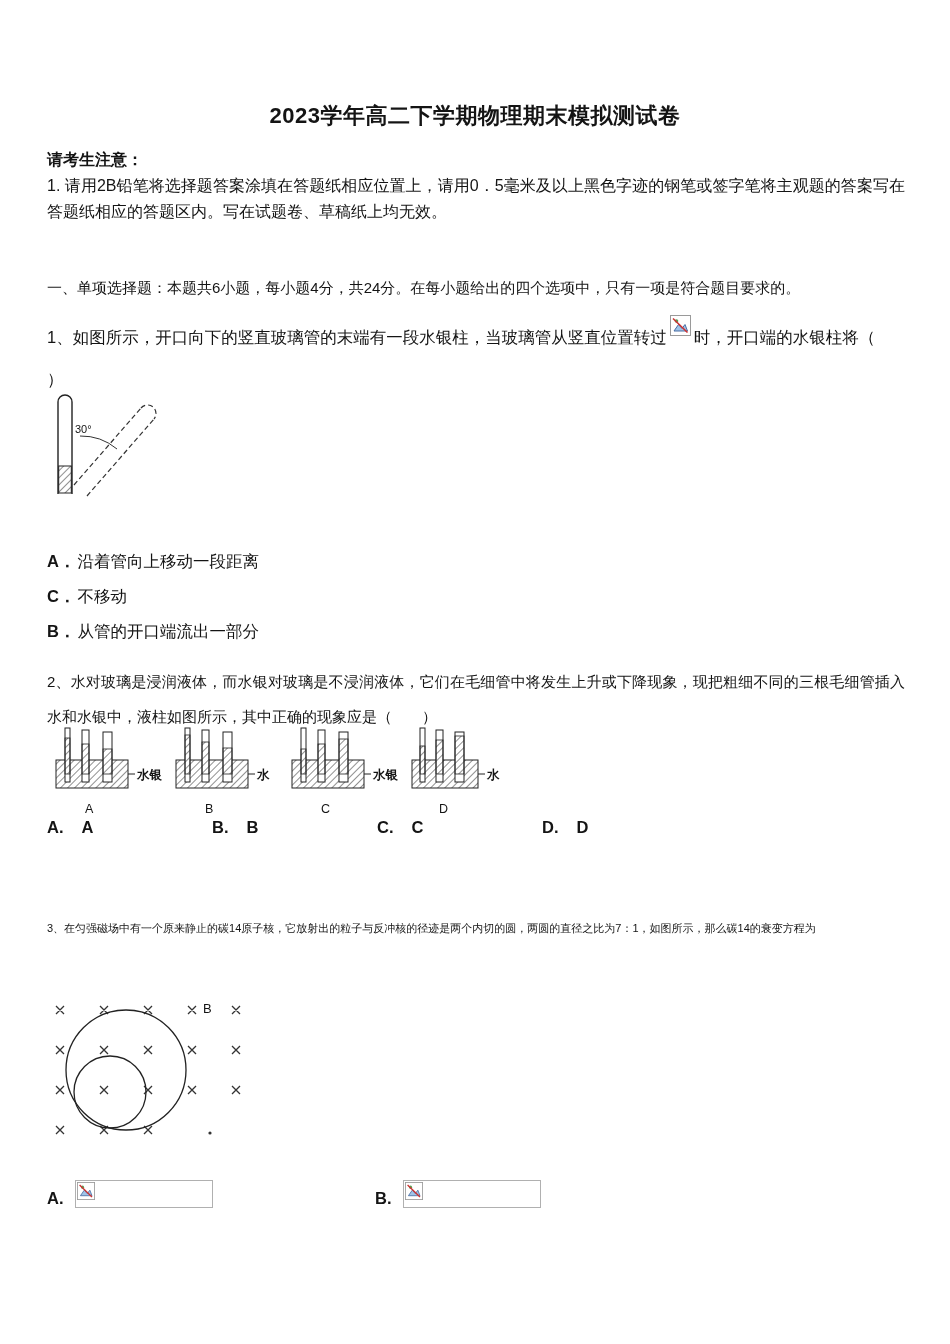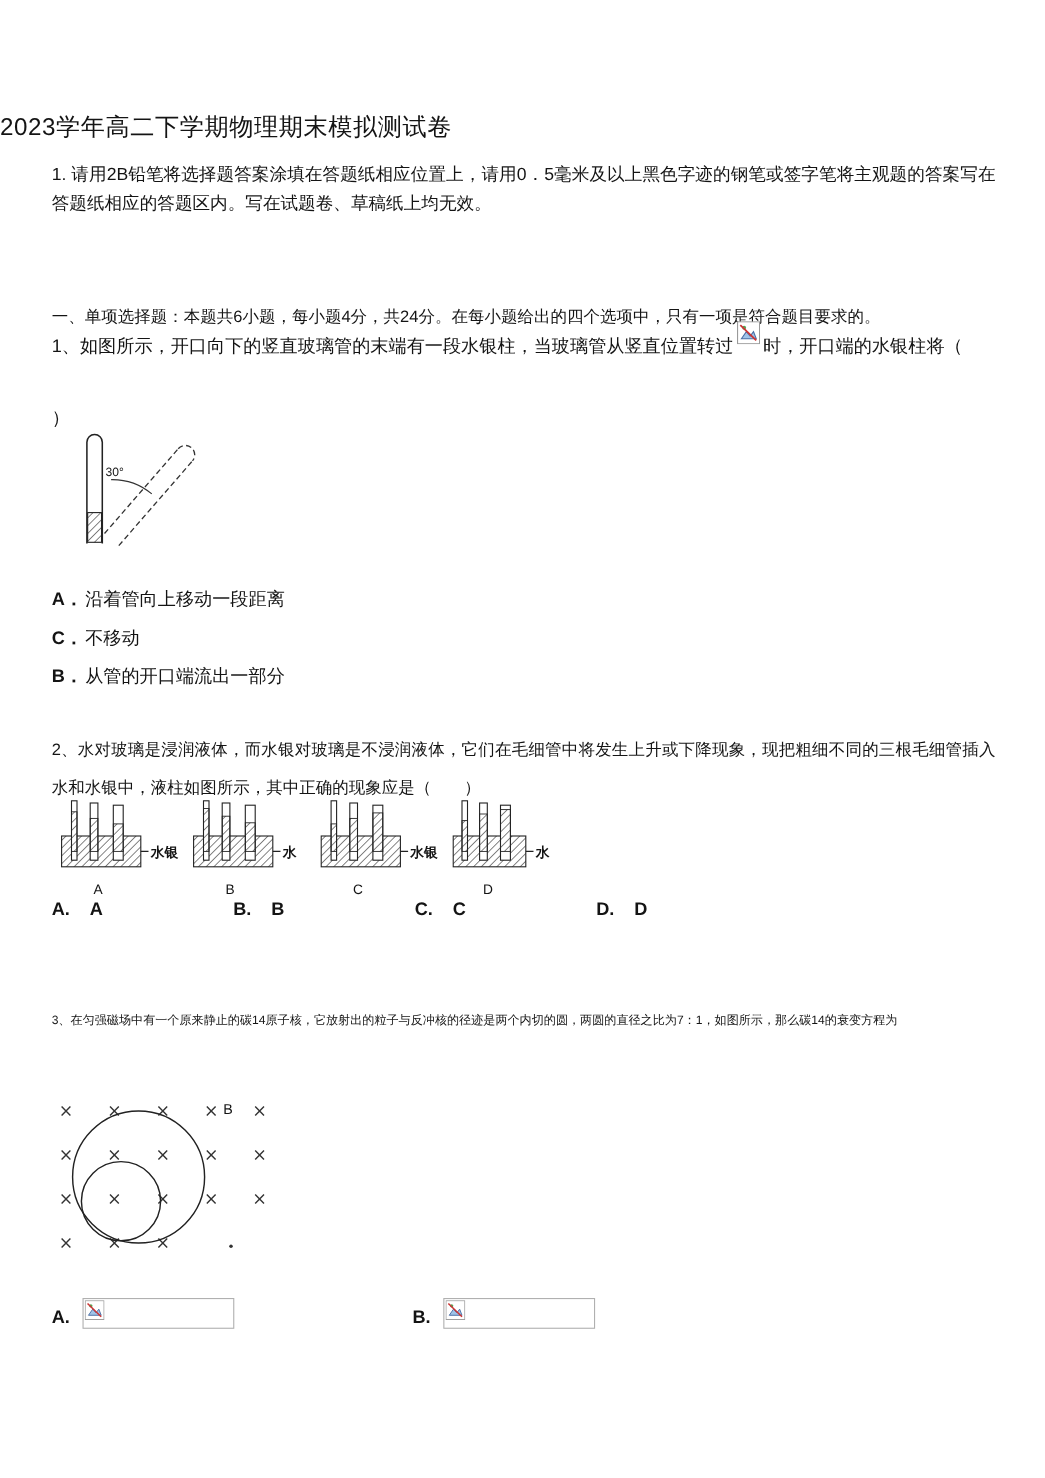--- a/index.html
+++ b/index.html
@@ -4,30 +4,30 @@
 <style>
   * { margin:0; padding:0; box-sizing:border-box; }
   html, body { background:#ffffff; }
   body {
     width:950px; height:1344px; position:relative; overflow:hidden;
     font-family:"Liberation Sans","DejaVu Sans",sans-serif;
     color:#141414;
   }
   .abs { position:absolute; }
   .title {
-    top:101px; left:0; width:950px; 
-    font-size:22px; font-weight:normal; letter-spacing:0.5px;
+    top:101px; left:0; width:950px; text-align:center;
+    font-size:22px; font-weight:bold; letter-spacing:0.5px;
   }
   .notice { top:147px; left:47px; width:858px; font-size:16px; line-height:26px; text-align:justify; }
   .notice .hdr { font-weight:bold; }
   .section { top:279px; left:47px; width:858px; font-size:15px; text-align:justify; }
-  .q1stem { top:292px; left:47px; width:860px; font-size:16.5px; }
+  .q1stem { top:315px; left:47px; width:860px; font-size:16.5px; }
   .q1close { top:369px; left:47px; font-size:16.5px; }
-  .fig1 { top:386px; left:65px;text-decoration:underline; }
-  .q1opts { top:528px; left:47px; font-size:16.5px; }
+  .fig1 { top:386px; left:44px;text-decoration:underline; }
+  .q1opts { top:544px; left:47px; font-size:16.5px; }
   .q1opts p { height:35px; line-height:35px; }
   .lbl { font-weight:bold; margin-right:2px; }
   .q2stem { top:664px; left:47px; width:858px; font-size:15px; line-height:35px; text-align:justify; }
   .fig2 { top:722px; left:55px; display:flex; gap:8px; }
   .q2opts { top:818px; left:47px; font-size:16.5px; display:flex; }
   .q2opts .opt { width:165px; }
   .q2opts .val { margin-left:16px; font-weight:bold; }
   .q3stem { top:911px; left:47px; width:858px; font-size:11px; line-height:35px; text-align:justify; }
   .fig3 { top:992px; left:48px; }
   .q3opts { top:1180px; left:47px; height:32px; font-size:16.5px; }
@@ -42,20 +42,21 @@
     vertical-align:7px;
   }
   svg text { font-family:"Liberation Sans","DejaVu Sans",sans-serif; fill:#141414; }
 </style>
 </head>
 <body>
 
 <h1 class="abs title">2023学年高二下学期物理期末模拟测试卷</h1>
 
 <div class="abs notice">
+  <p class="hdr">请考生注意：</p>
   <p>1. 请用2B铅笔将选择题答案涂填在答题纸相应位置上，请用0．5毫米及以上黑色字迹的钢笔或签字笔将主观题的答案写在答题纸相应的答题区内。写在试题卷、草稿纸上均无效。</p>
 </div>
 
 <p class="abs section">一、单项选择题：本题共6小题，每小题4分，共24分。在每小题给出的四个选项中，只有一项是符合题目要求的。</p>
 
 <p class="abs q1stem"><span>1、如图所示，开口向下的竖直玻璃管的末端有一段水银柱，当玻璃管从竖直位置转过</span><span class="imgph-inline"><svg width="21" height="21" viewBox="0 0 21 21">
         <rect x="0.5" y="0.5" width="20" height="20" fill="#ffffff" stroke="#9a9a9a"></rect>
         <polygon points="4,16 8.5,9.5 12,13.5 15,9.5 17.5,16" fill="#9fc3e8" stroke="#4a6fa5" stroke-width="1"></polygon>
         <circle cx="6.5" cy="6" r="1.8" fill="#57a657"></circle>
         <line x1="3" y1="3.5" x2="17.5" y2="17.5" stroke="#cc3333" stroke-width="1.6"></line>

